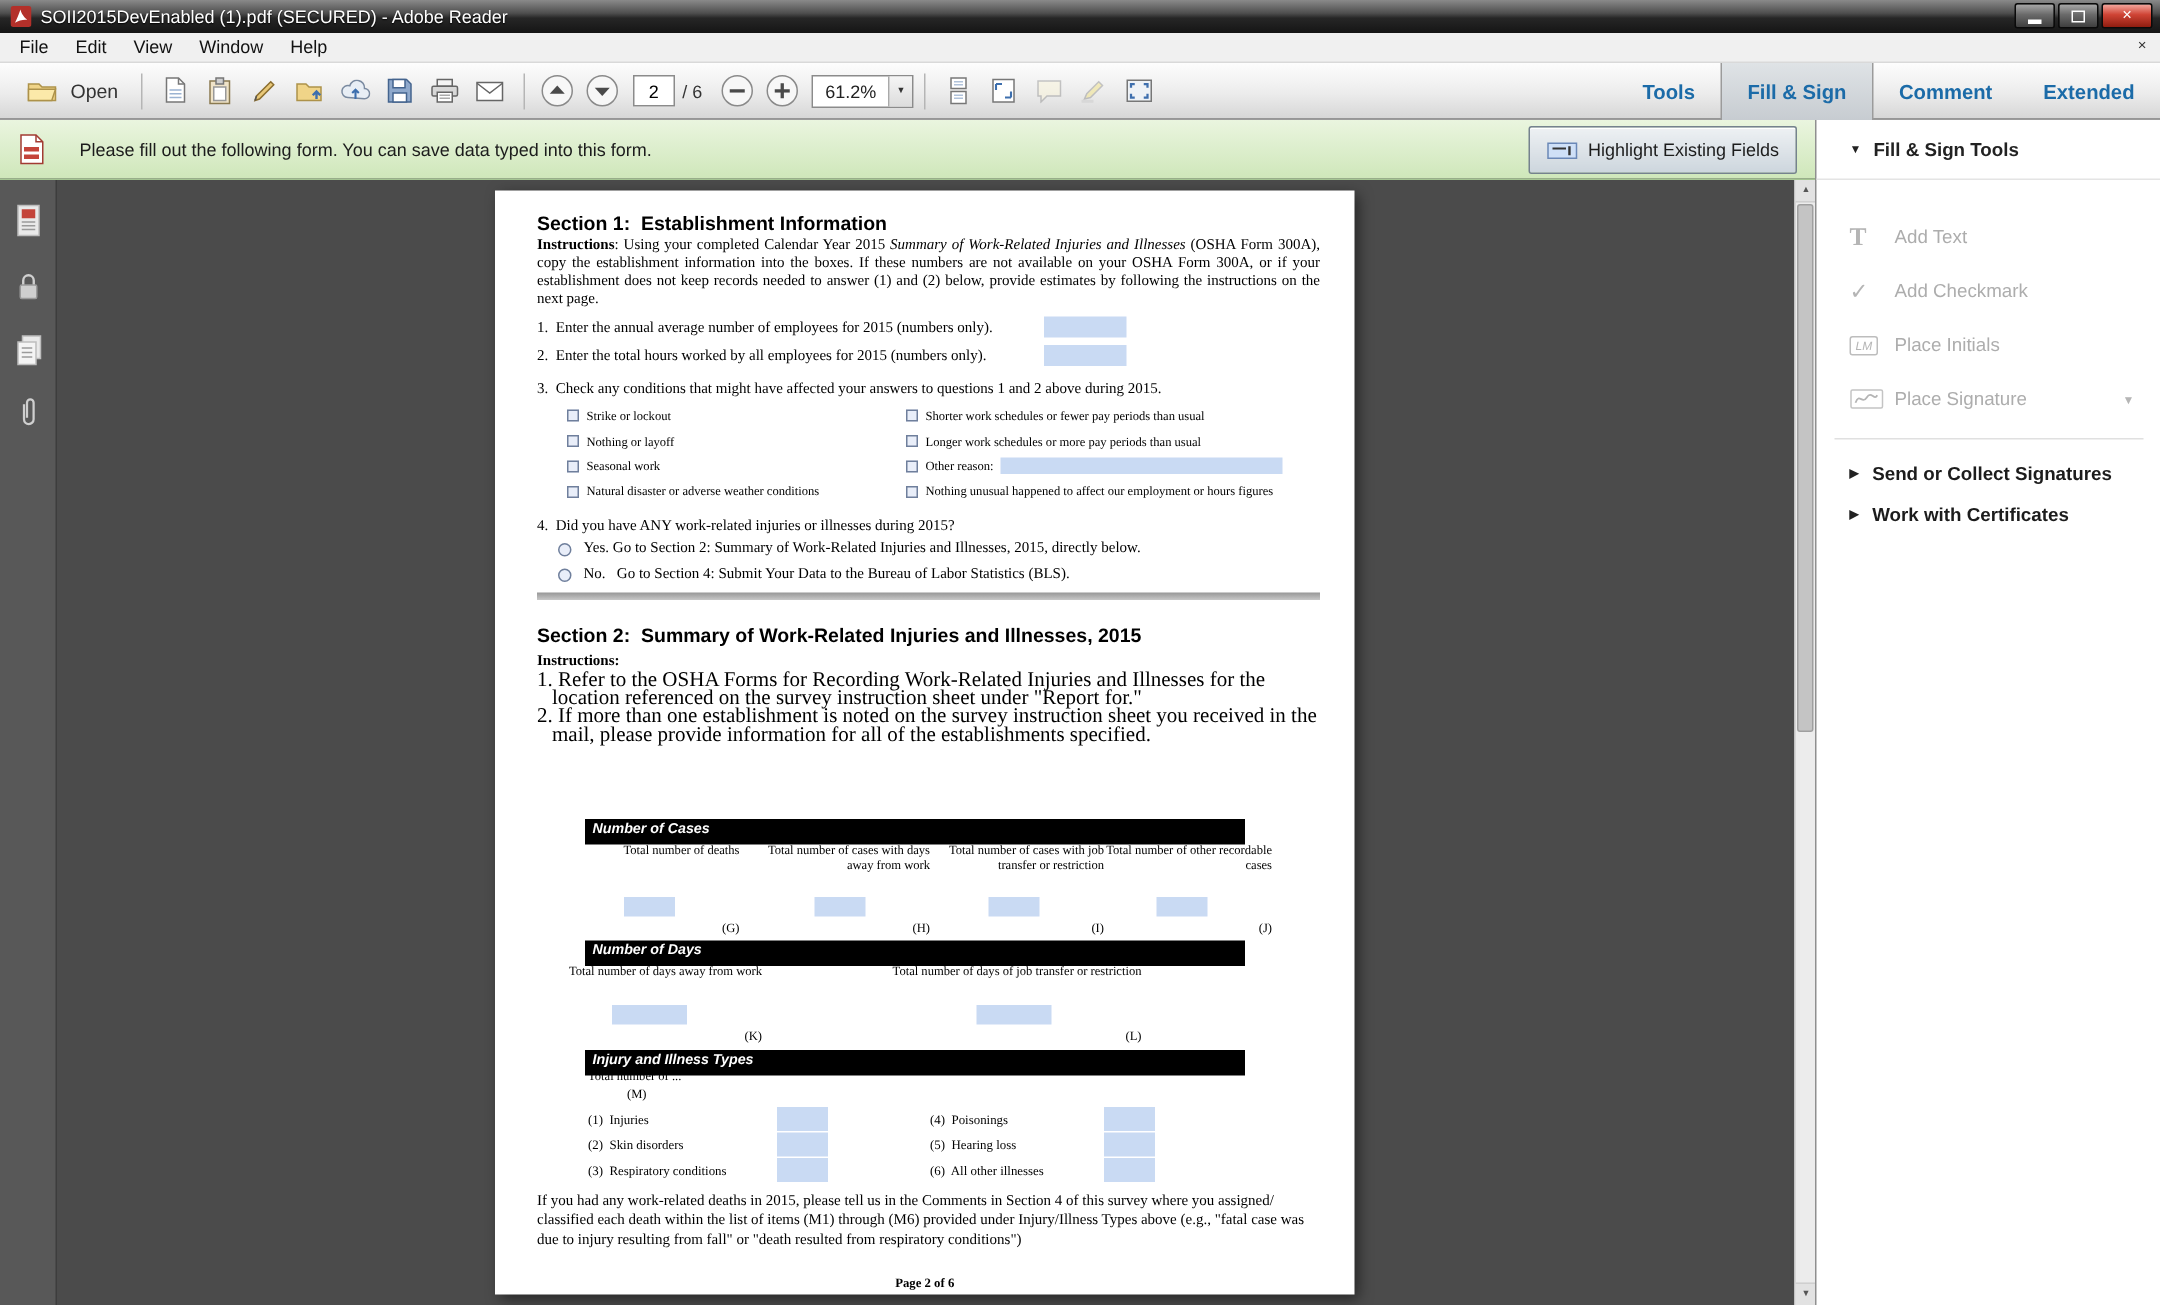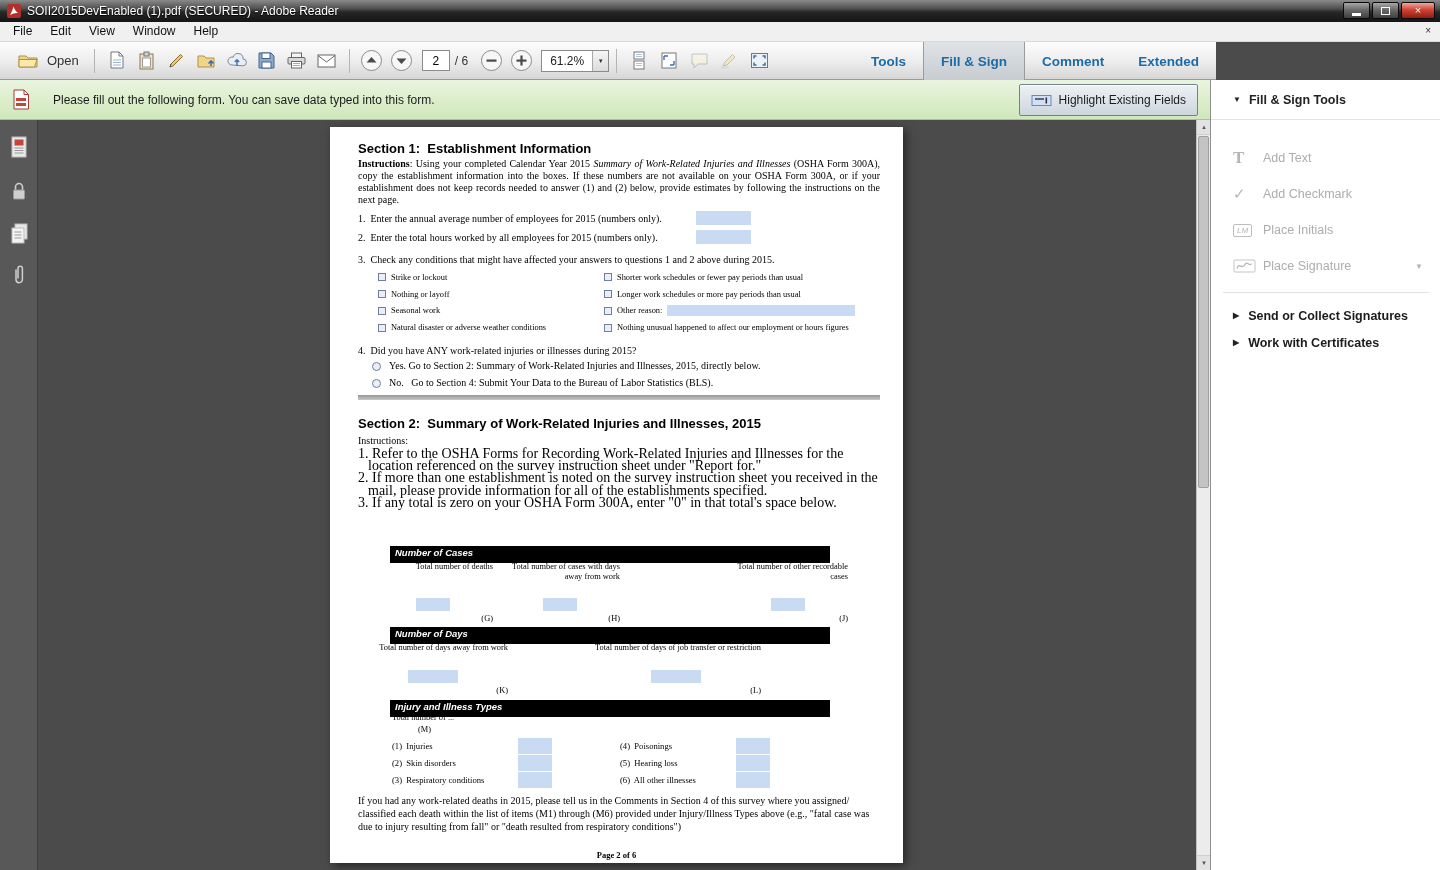--- a/index.html
+++ b/index.html
@@ -19,21 +19,21 @@
   .glyph-min{width:9px;height:3px;background:#fff;margin-top:8px}
   .glyph-restore{width:9px;height:8px;border:1px solid #fff;background:transparent}
 
   
   .menubar{position:absolute;left:0;top:22px;width:1440px;height:20px;background:#f0f0f0;
     border-bottom:1px solid #d9d9d9;display:flex;align-items:flex-start;font-size:12px;color:#111;padding-left:4px}
   .menu-item{padding:2px 9px}
   .menubar-close{position:absolute;right:9px;top:3px;font-size:10px;color:#333}
 
   
-  .toolbar{position:absolute;left:0;top:42px;width:1216px;height:38px;
+  .toolbar{position:absolute;left:0;top:42px;width:1440px;height:38px;
     background:linear-gradient(#fdfdfd,#ececec 55%,#d6d6d6);border-bottom:1px solid #9b9b9b;
     display:flex;align-items:center;padding:0 10px}
   .tb-open{display:flex;align-items:center;gap:7px;padding:4px 8px;font-size:13px;color:#333}
   .tb-sep{width:1px;height:24px;background:#b5b5b5;margin:0 7px}
   .tb-btn{width:30px;height:27px;display:flex;align-items:center;justify-content:center;border-radius:3px}
   .tb-btn.dim{opacity:.45}
   .page-input{width:28px;height:21px;border:1px solid #8b8b8b;text-align:center;font-size:12px;margin:0 5px;background:#fff}
   .page-total{font-size:12px;color:#333;margin-right:8px}
   .zoom-box{display:flex;align-items:center;height:22px;border:1px solid #8b8b8b;background:#fff;margin-left:5px}
   .zoom-val{font-size:12px;padding:0 8px;min-width:46px;text-align:center}
@@ -98,21 +98,21 @@
   #cb-right{left:274px;width:294px}
   .cb-row{display:flex;align-items:center;height:16.8px}
   .cb{width:8px;height:8px;border:1px solid #6f7f9c;background:#e9eef9;flex:0 0 auto}
   .cb-label{font-size:8.4px;margin-left:5px;white-space:pre-wrap}
   .other-field{width:188px;height:11px;background:#c9daf3;margin-left:5px}
   .radio-row{position:absolute;left:42px;display:flex;align-items:flex-end}
   #radio-yes{top:233px}#radio-no{top:250px}
   .radio{width:9px;height:9px;border:1px solid #6f7f9c;border-radius:50%;background:#e9eef9;flex:0 0 auto}
   .radio-label{font-size:10px;margin-left:8px;white-space:pre-wrap}
   .divider{position:absolute;left:28px;top:268px;width:522px;height:5px;background:linear-gradient(#979797,#c8c8c8)}
-  .inst-label{position:absolute;left:28px;top:308px;font-weight:normal;font-size:10px}
+  .inst-label{position:absolute;left:28px;top:308px;font-weight:bold;font-size:10px}
   .s2-inst{position:absolute;left:28px;top:321px;width:526px;font-size:14px;line-height:12.2px}
   .inst-item{padding-left:10px;text-indent:-10px}
   .bar{position:absolute;left:60px;width:440px;height:17px;background:#000;color:#fff;
     font-family:"Liberation Sans",sans-serif;font-style:italic;font-weight:bold;font-size:9.5px;line-height:13px;padding-left:5px}
   #bar-cases{top:419px}
   #bar-days{top:500px}
   #bar-types{top:573px}
   .col-box{position:absolute;text-align:right;font-size:8.4px;line-height:10.4px}
   .cases-box{top:435px;width:120px}
   #cbox-g{left:43px}#cbox-h{left:170px}#cbox-i{left:286px}#cbox-j{left:398px}
@@ -420,34 +420,38 @@
       <span class="radio-label">No.   Go to Section 4: Submit Your Data to the Bureau of Labor Statistics (BLS).</span>
     </div>
 
     <div class="divider"></div>
 
     <div class="s-title" id="s2-title">Section 2:  Summary of Work-Related Injuries and Illnesses, 2015</div>
     <div class="inst-label">Instructions:</div>
     <div class="s2-inst">
       <div class="inst-item">1. Refer to the OSHA Forms for Recording Work-Related Injuries and Illnesses for the location referenced on the survey instruction sheet under "Report for."</div>
       <div class="inst-item">2. If more than one establishment is noted on the survey instruction sheet you received in the mail, please provide information for all of the establishments specified.</div>
-      <div class="inst-item">3. If any total is zero on your OSHA Form 300A, enter "0" in that total's space below.</div>
     </div>
 
     <div class="bar" id="bar-cases">Number of Cases</div>
 
     <div class="col-box cases-box" id="cbox-g">
       <div class="col-head">Total number of deaths</div>
       <div class="col-field"></div>
       <div class="col-letter">(G)</div>
     </div>
     <div class="col-box cases-box" id="cbox-h">
       <div class="col-head">Total number of cases with days away from work</div>
       <div class="col-field"></div>
       <div class="col-letter">(H)</div>
+    </div>
+    <div class="col-box cases-box" id="cbox-i">
+      <div class="col-head">Total number of cases with job transfer or restriction</div>
+      <div class="col-field"></div>
+      <div class="col-letter">(I)</div>
     </div>
     <div class="col-box cases-box" id="cbox-j">
       <div class="col-head">Total number of other recordable cases</div>
       <div class="col-field"></div>
       <div class="col-letter">(J)</div>
     </div>
 
     <div class="bar" id="bar-days">Number of Days</div>
 
     <div class="col-box days-box" id="dbox-k">

